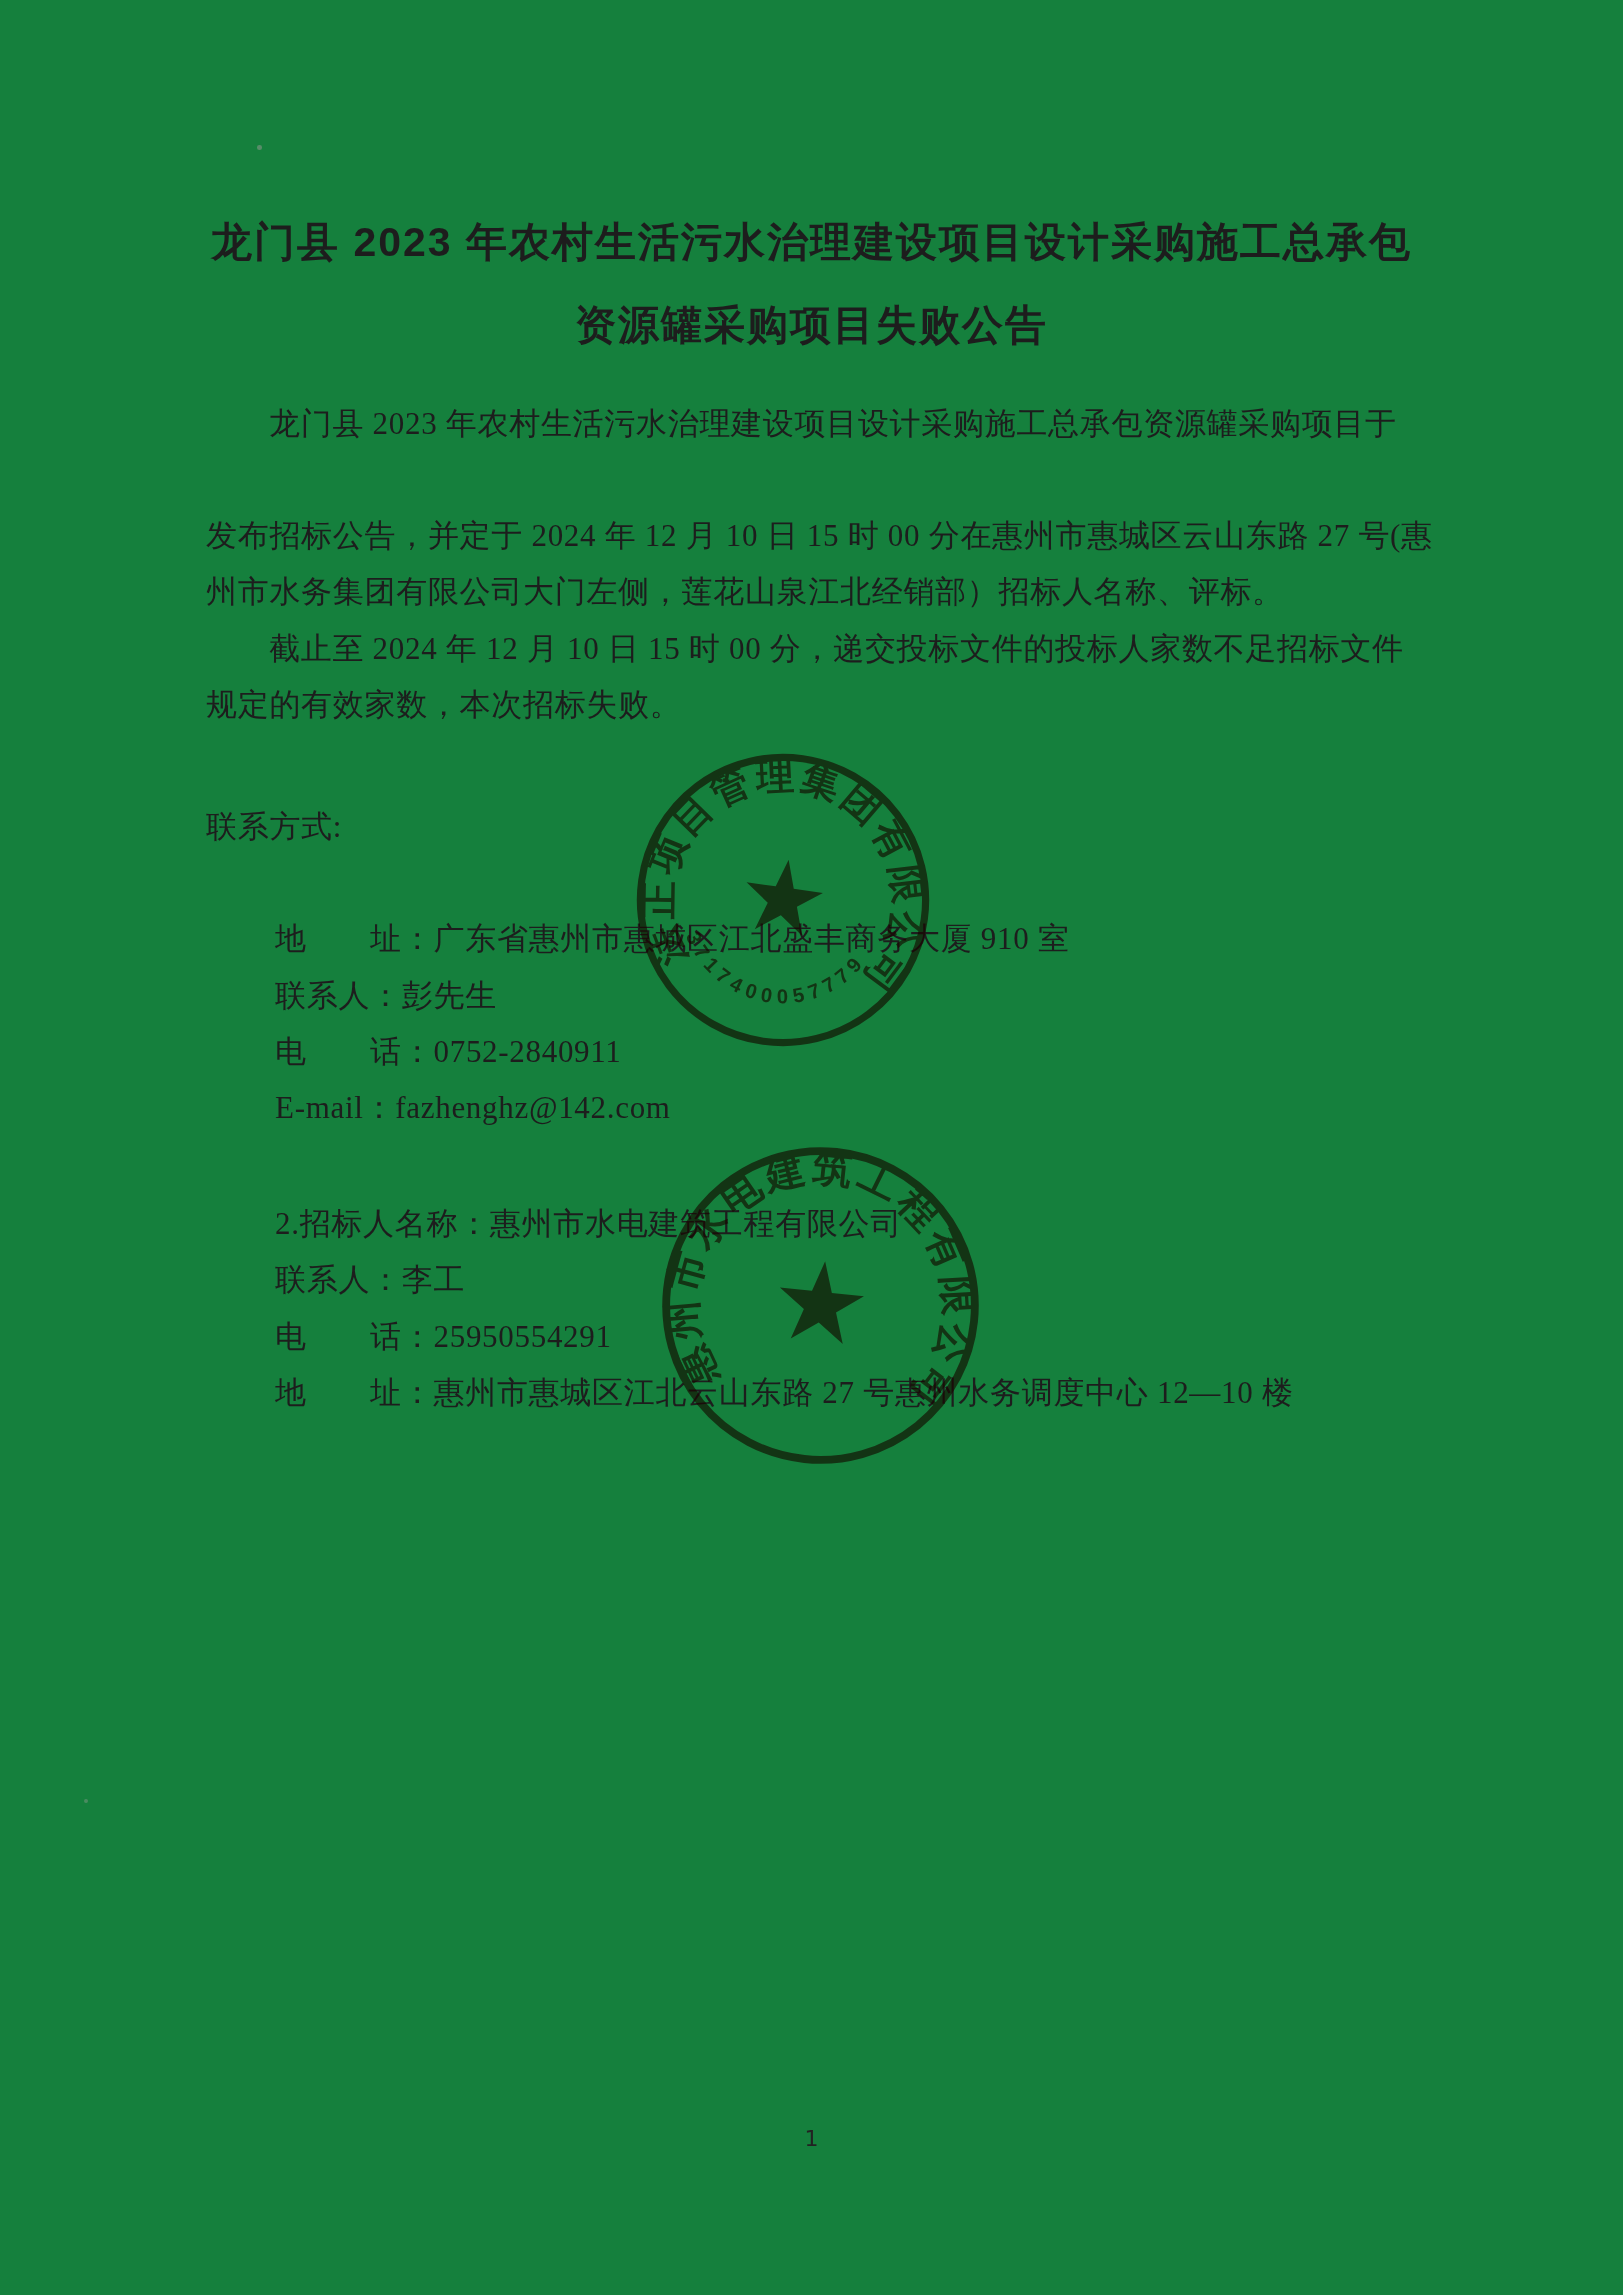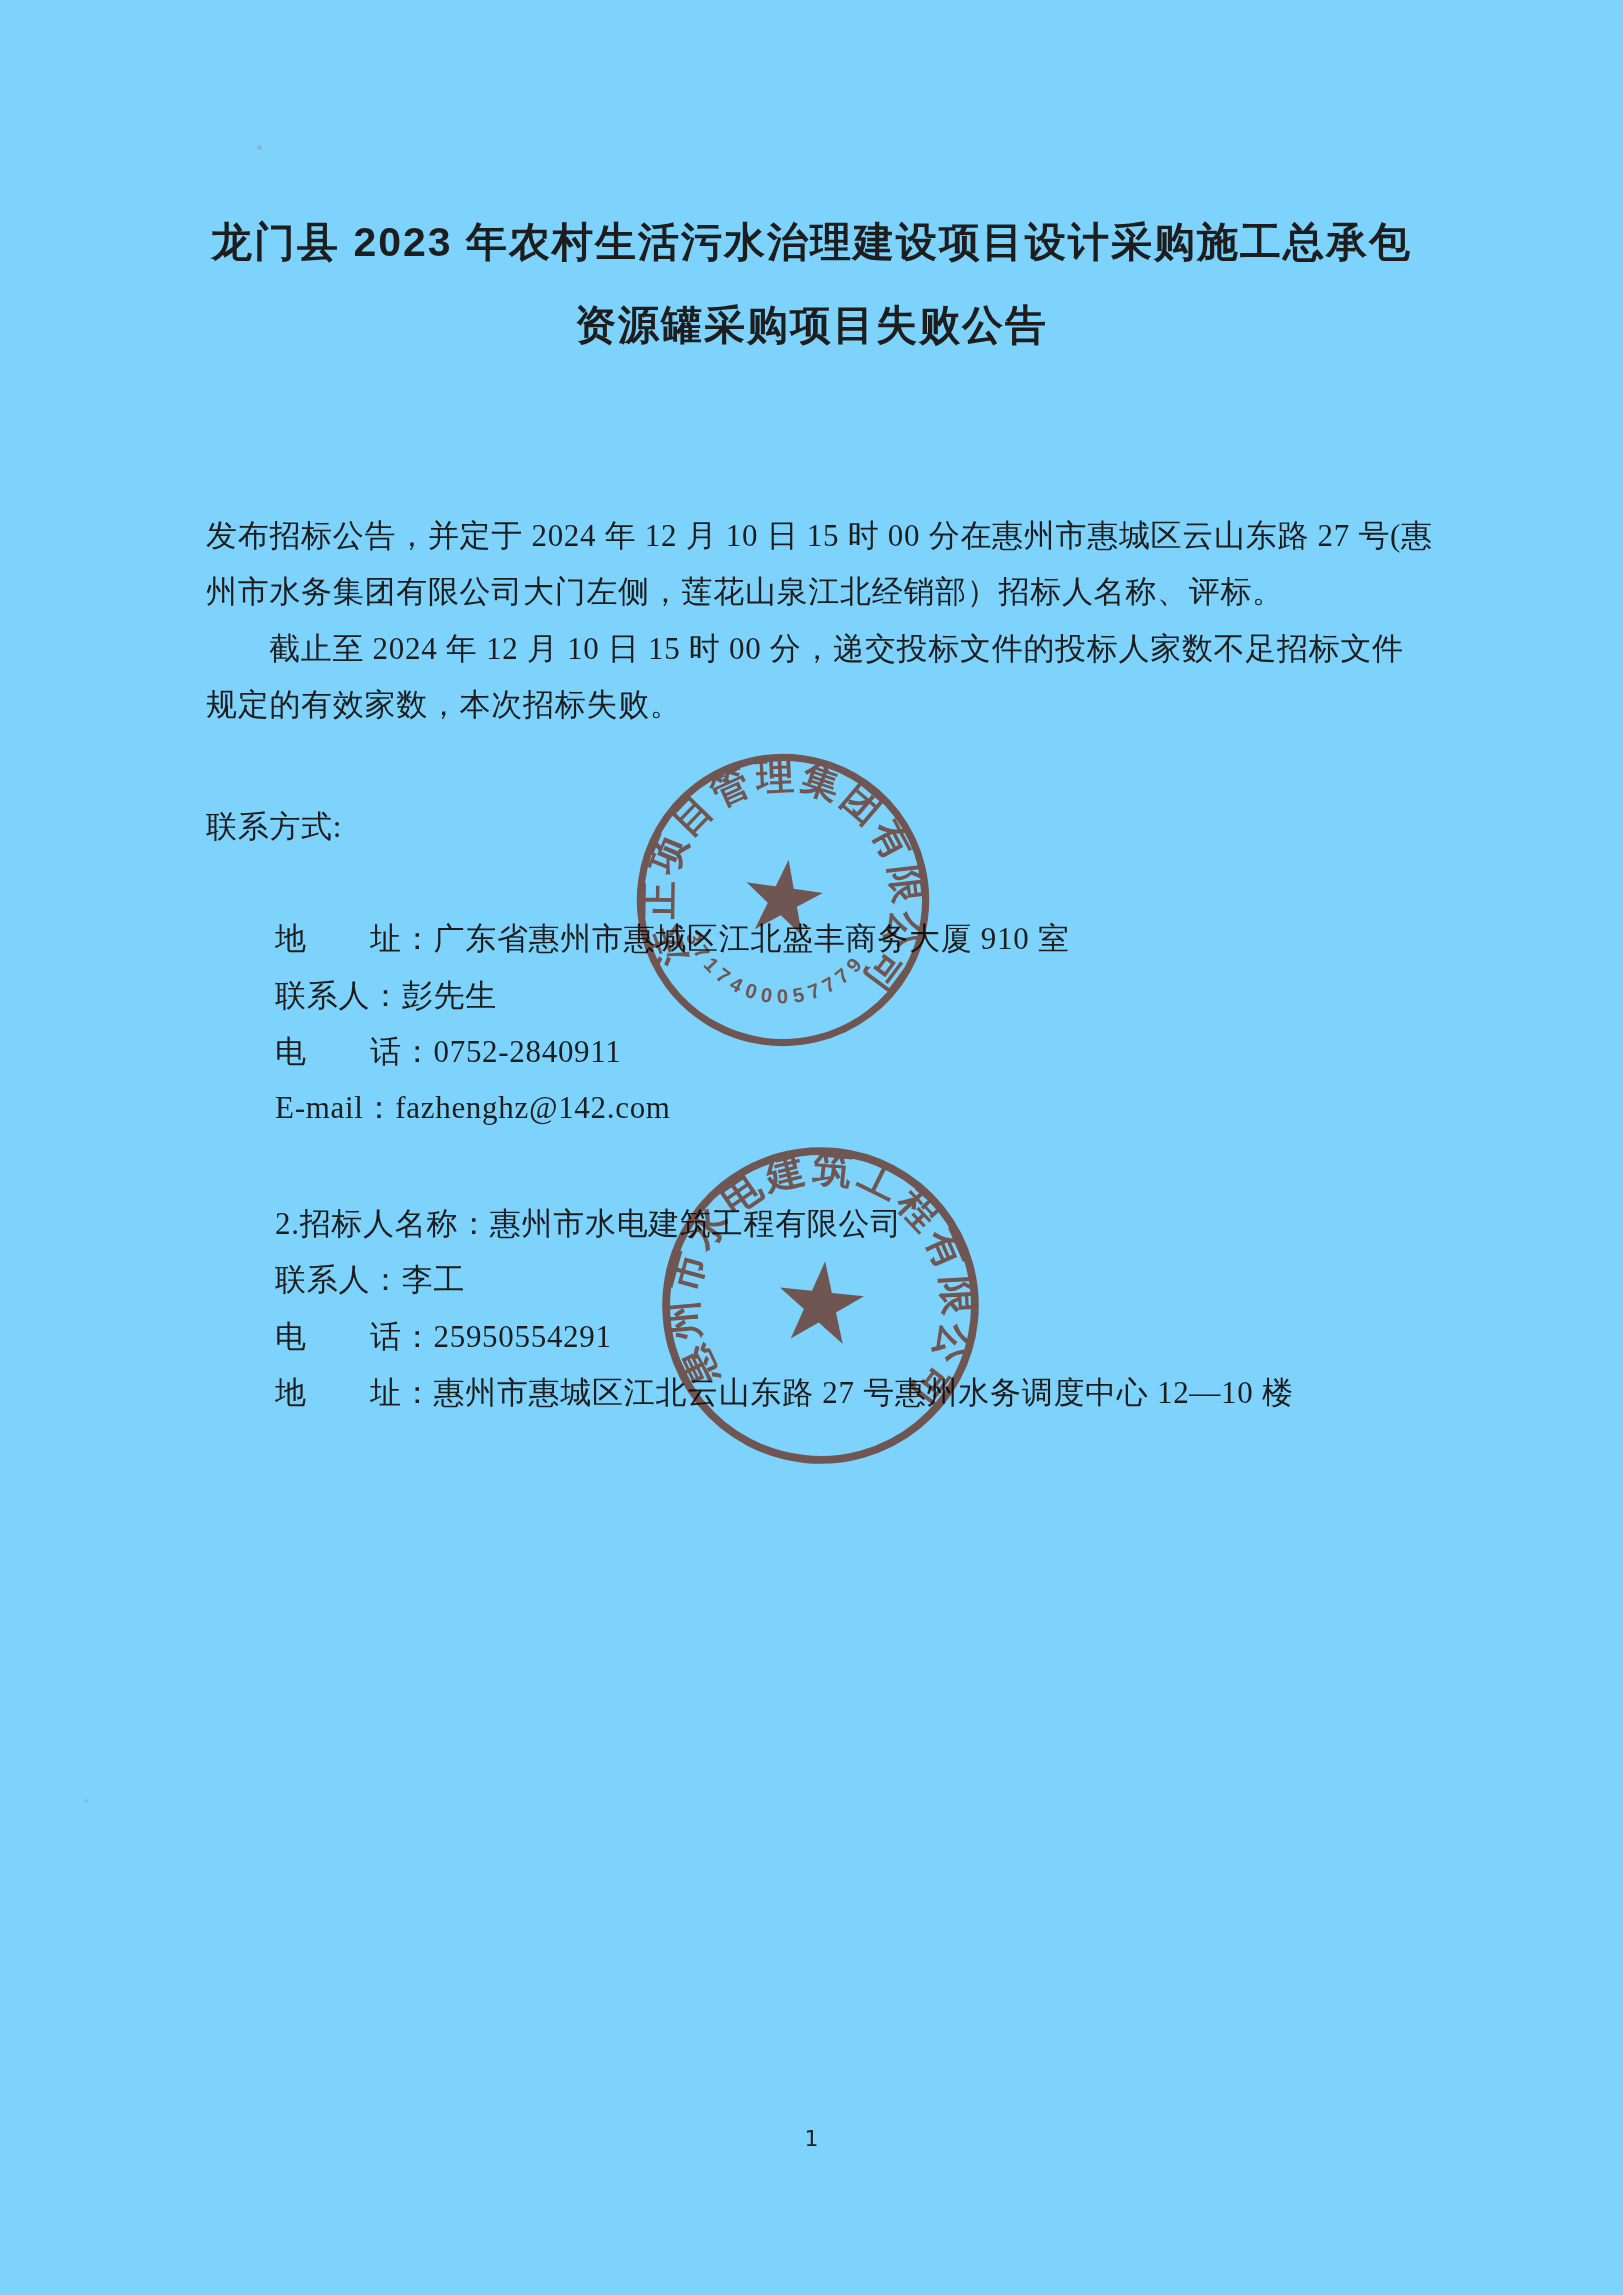--- a/index.html
+++ b/index.html
@@ -1,20 +1,20 @@
 <!DOCTYPE html>
 <html style="font-size:10.5px"><head>
 <meta charset="utf-8">
 <style>
   html,body{margin:0;padding:0;background:#d8d8d8;}
   .page{
     position:relative;
     width:1623px;height:2295px;
     margin:0 auto;
-    background:#7dd3fc;
+    background:#15803d;
     font-family:"Liberation Serif", serif;
     color:#1d1d1d;
     overflow:hidden;
   }
   .title-line{
     position:absolute;left:0;width:100%;
     text-align:center;
     font-family:"Liberation Sans", sans-serif;
     font-weight:bold;
     font-size:41px;
@@ -48,20 +48,21 @@
   .speck{position:absolute;background:#9a9a96;border-radius:50%;}
 </style>
 </head>
 <body>
 
 <div class="page">
 
   <div class="title-line t1">龙门县 2023 年农村生活污水治理建设项目设计采购施工总承包</div>
   <div class="title-line t2">资源罐采购项目失败公告</div>
 
+  <div class="bodyline indent" style="top:405px">龙门县 2023 年农村生活污水治理建设项目设计采购施工总承包资源罐采购项目于</div>
   <div class="bodyline" style="top:517px">发布招标公告，并定于 2024 年 12 月 10 日 15 时 00 分在惠州市惠城区云山东路 27 号(惠</div>
   <div class="bodyline" style="top:573px">州市水务集团有限公司大门左侧，莲花山泉江北经销部）招标人名称、评标。</div>
 
   <div class="bodyline indent" style="top:630px">截止至 2024 年 12 月 10 日 15 时 00 分，递交投标文件的投标人家数不足招标文件</div>
   <div class="bodyline" style="top:686px">规定的有效家数，本次招标失败。</div>
 
   <div class="bodyline" style="top:808px">联系方式:</div>
 
   <div class="bodyline item" style="top:920px">地　　址：广东省惠州市惠城区江北盛丰商务大厦 910 室</div>
   <div class="bodyline item" style="top:977px">联系人：彭先生</div>

